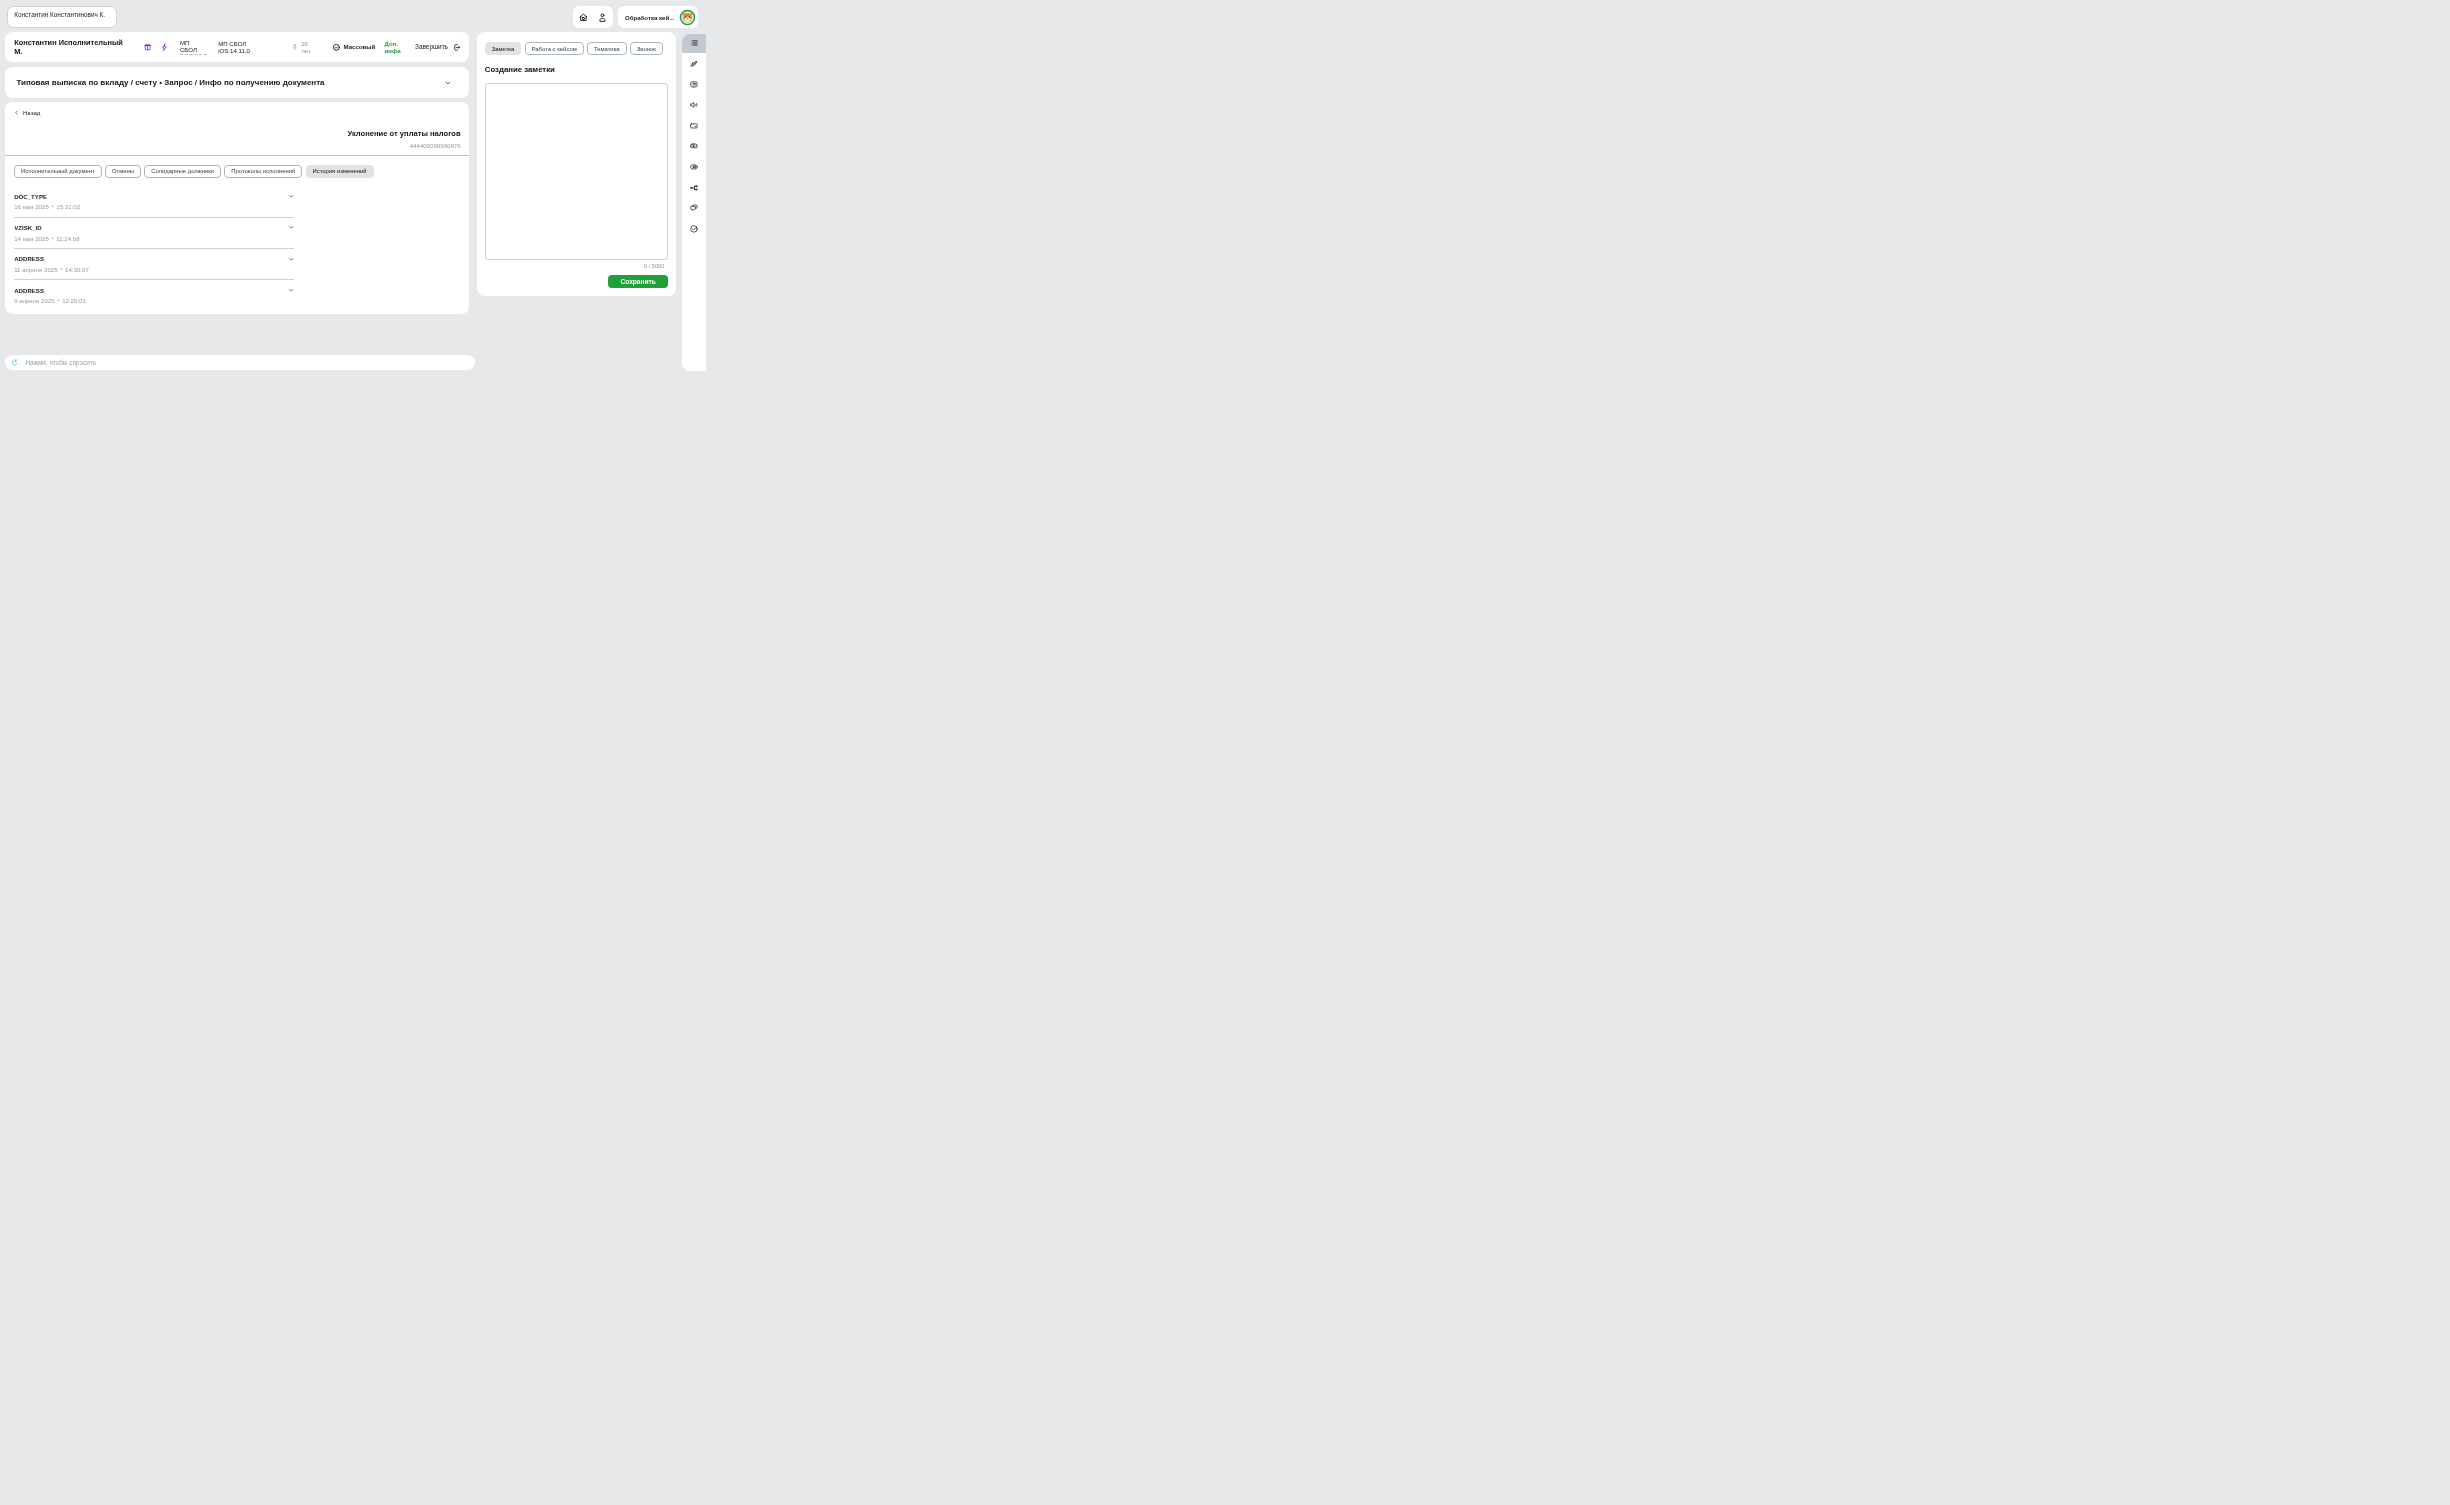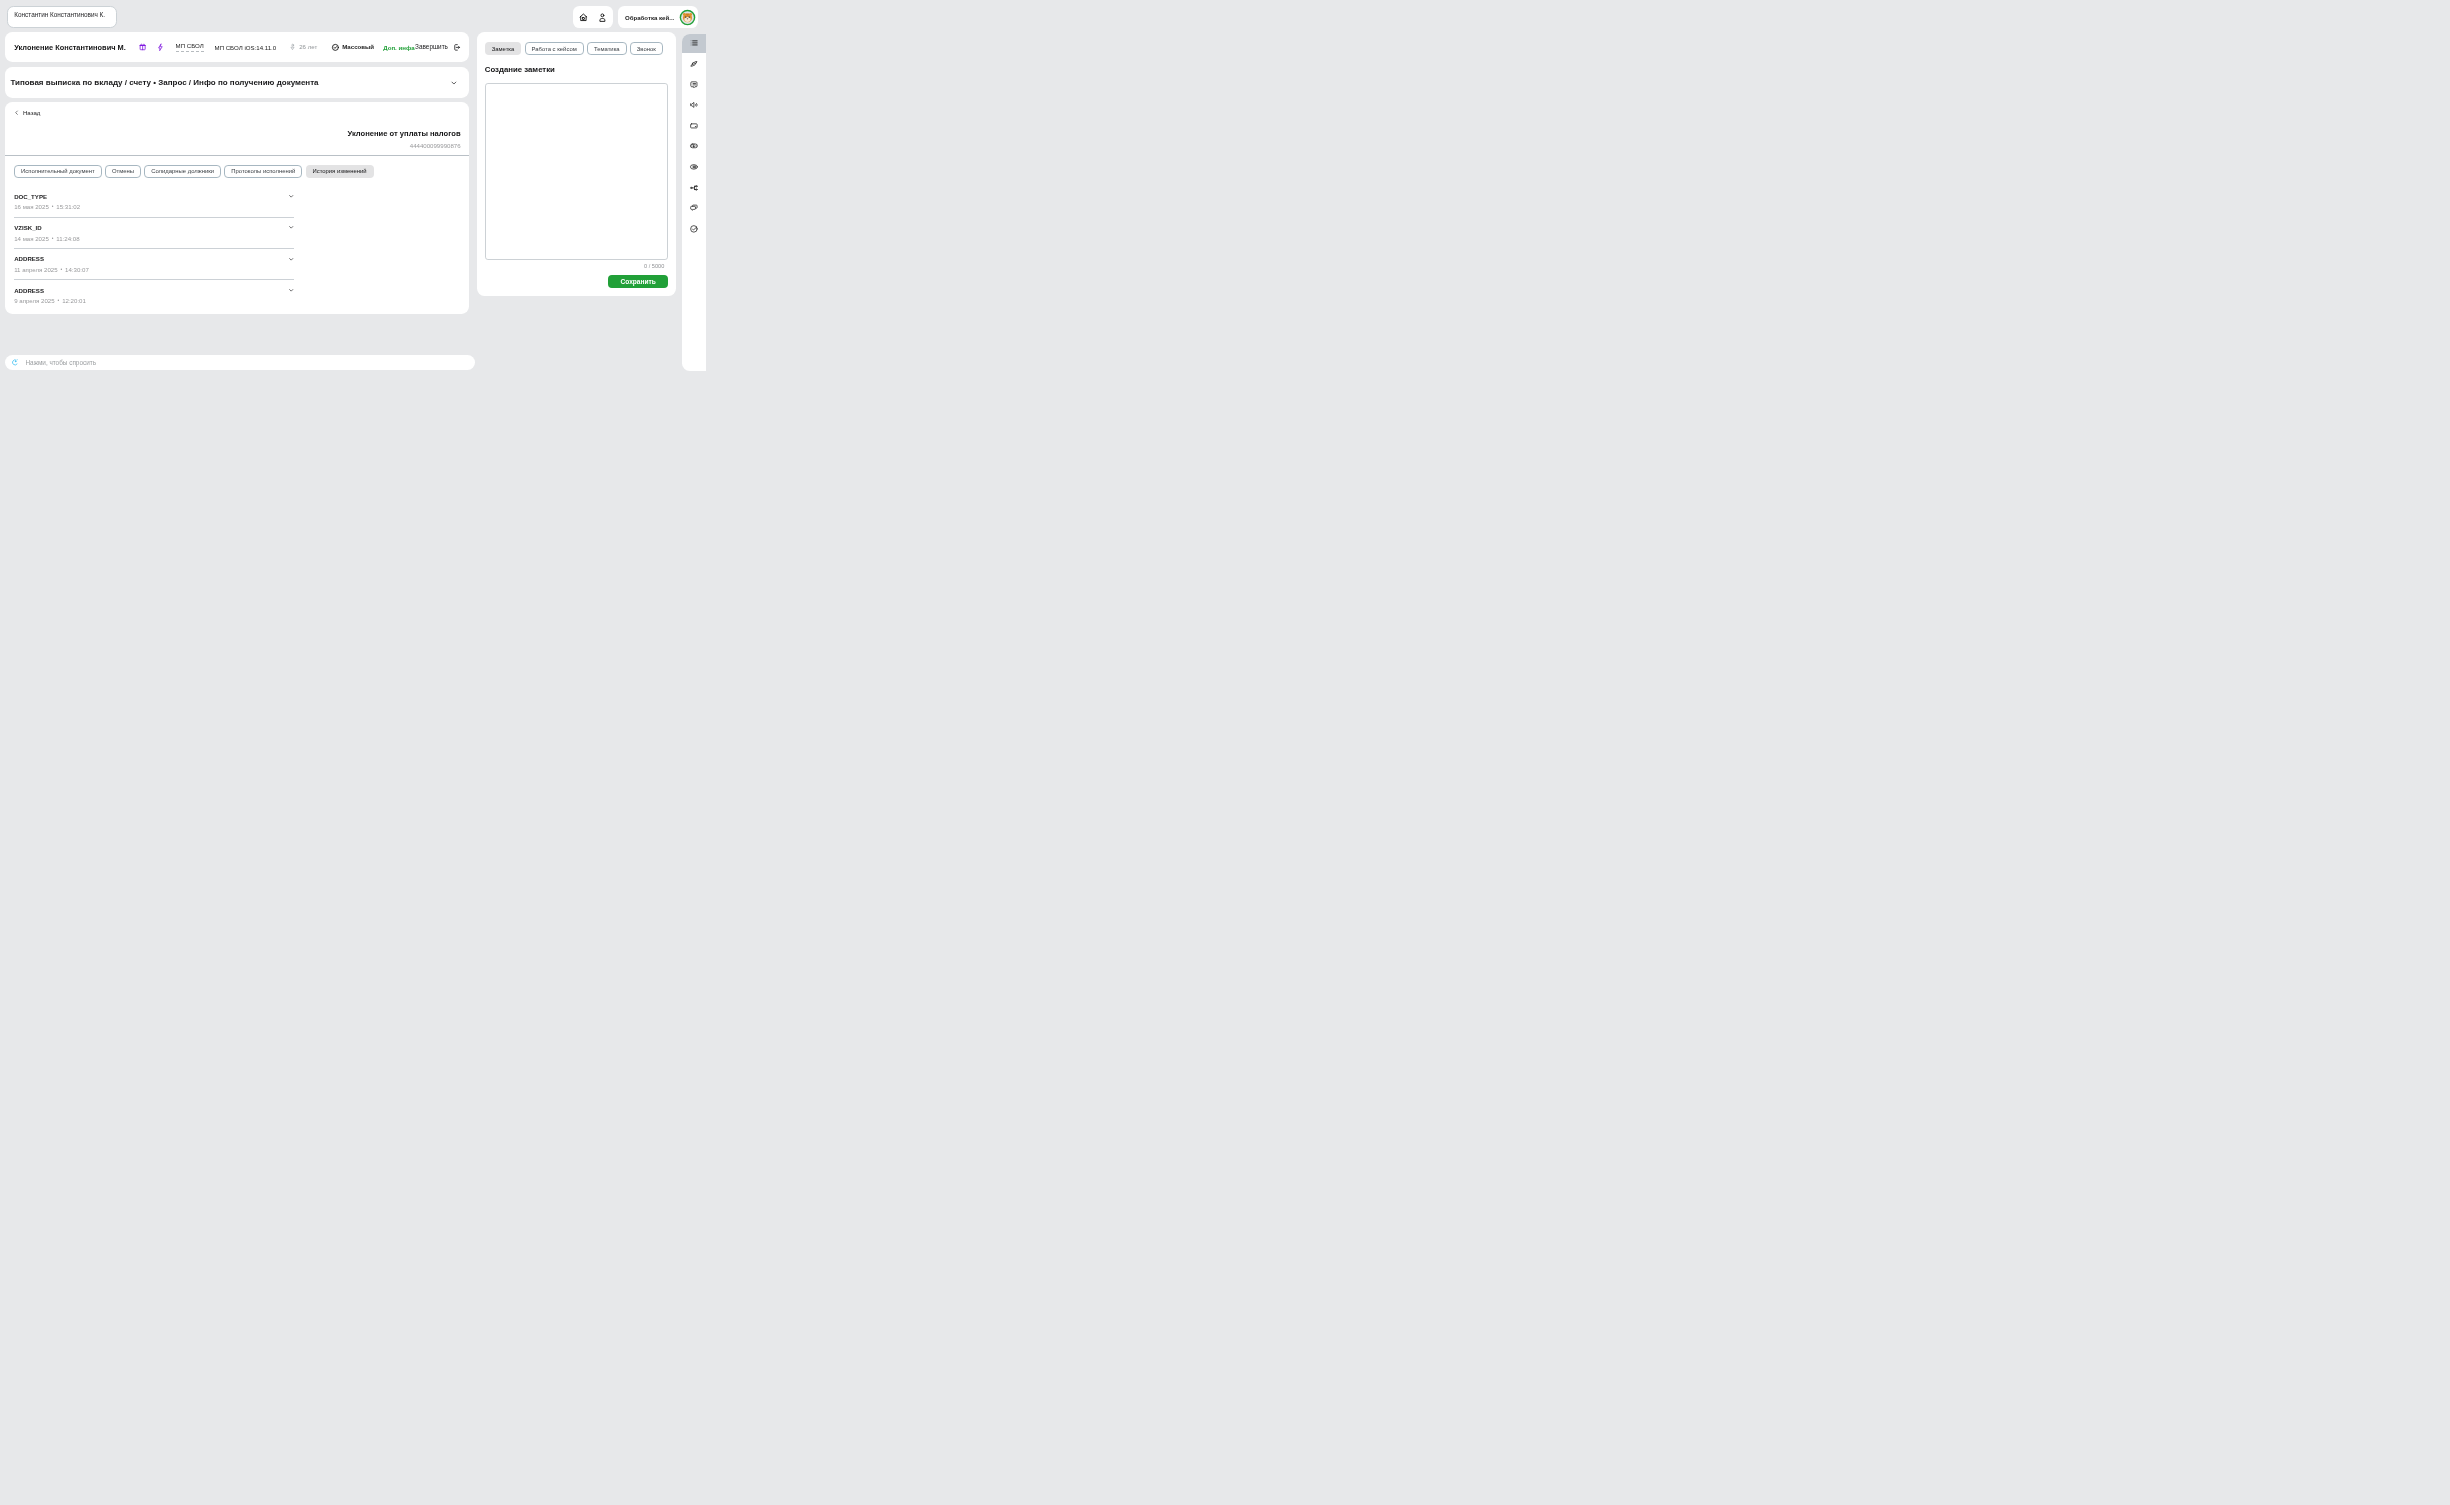--- a/index.html
+++ b/index.html
@@ -43,21 +43,21 @@
   .meta-gray { font-size:6.1px; color:#8f9396; }
   .dashed-underline { border-bottom:0.7px dashed #b6bbbf; padding-bottom:1.5px; cursor:pointer; }
   .pair { display:flex; align-items:center; gap:2.5px; }
   .link-green { font-size:6.1px; font-weight:600; color:#21a038; cursor:pointer; }
   .finish { display:flex; align-items:center; gap:3.9px; cursor:pointer; }
   .finish span { font-size:6.4px; color:#1d1d1f; }
 
   
   .topic-card {
     position:absolute; left:5.4px; top:67px; width:464px; height:31px;
-    display:flex; align-items:center; padding:0 5px; cursor:pointer;
+    display:flex; align-items:center; padding:0 11px; cursor:pointer;
   }
   .topic-title { font-size:8px; font-weight:700; color:#19191b; }
   .topic-chevron { margin-left:auto; margin-right:6.9px; }
 
   
   .content-card {
     position:absolute; left:5.4px; top:102px; width:464px; height:212px;
     padding:6.9px 8.8px; 
     text-align:right;
   }
@@ -166,21 +166,21 @@
         <circle cx="9.7" cy="10.9" r="0.35" fill="#fff"></circle>
         <circle cx="14.9" cy="10.9" r="0.35" fill="#fff"></circle>
         <path d="M10.8 13.4h2.4l-1.2 1.5z" fill="#3a2a20"></path>
         <path d="M10.5 7.3l1.5 1.2 1.5-1.2" stroke="#7a4a1e" stroke-width="0.7" fill="none"></path>
       </svg>
     </span>
   </div>
 </div>
 
 <div class="client-bar card">
-  <span class="client-name">Уклонение Константинович М.</span>
+  <span class="client-name">Константин Исполнительный М.</span>
 
   <span class="cb-icon" style="margin-left:12.7px">
     <svg width="9.3" height="9.3" viewBox="0 0 24 24" fill="none" stroke="#7E14E0" stroke-width="2" stroke-linecap="round" stroke-linejoin="round">
       <rect x="5.5" y="9" width="13" height="11" rx="1.5"></rect>
       <path d="M4.5 9h15"></path>
         <path d="M12 9v11"></path>
       <path d="M12 8.5c-1.5-4-6-4.5-5 0"></path>
         <path d="M12 8.5c1.5-4 6-4.5 5 0"></path>
     </svg>
   </span>

